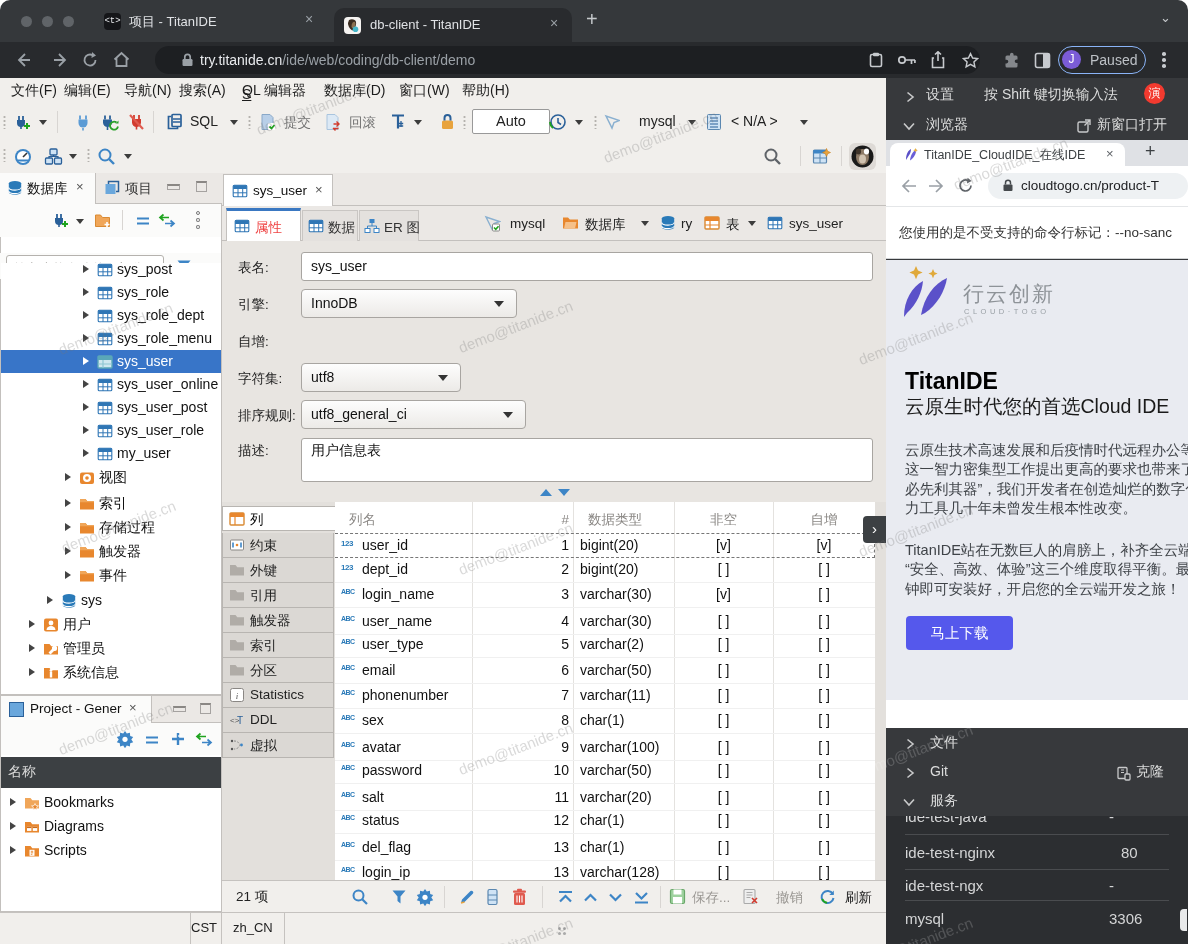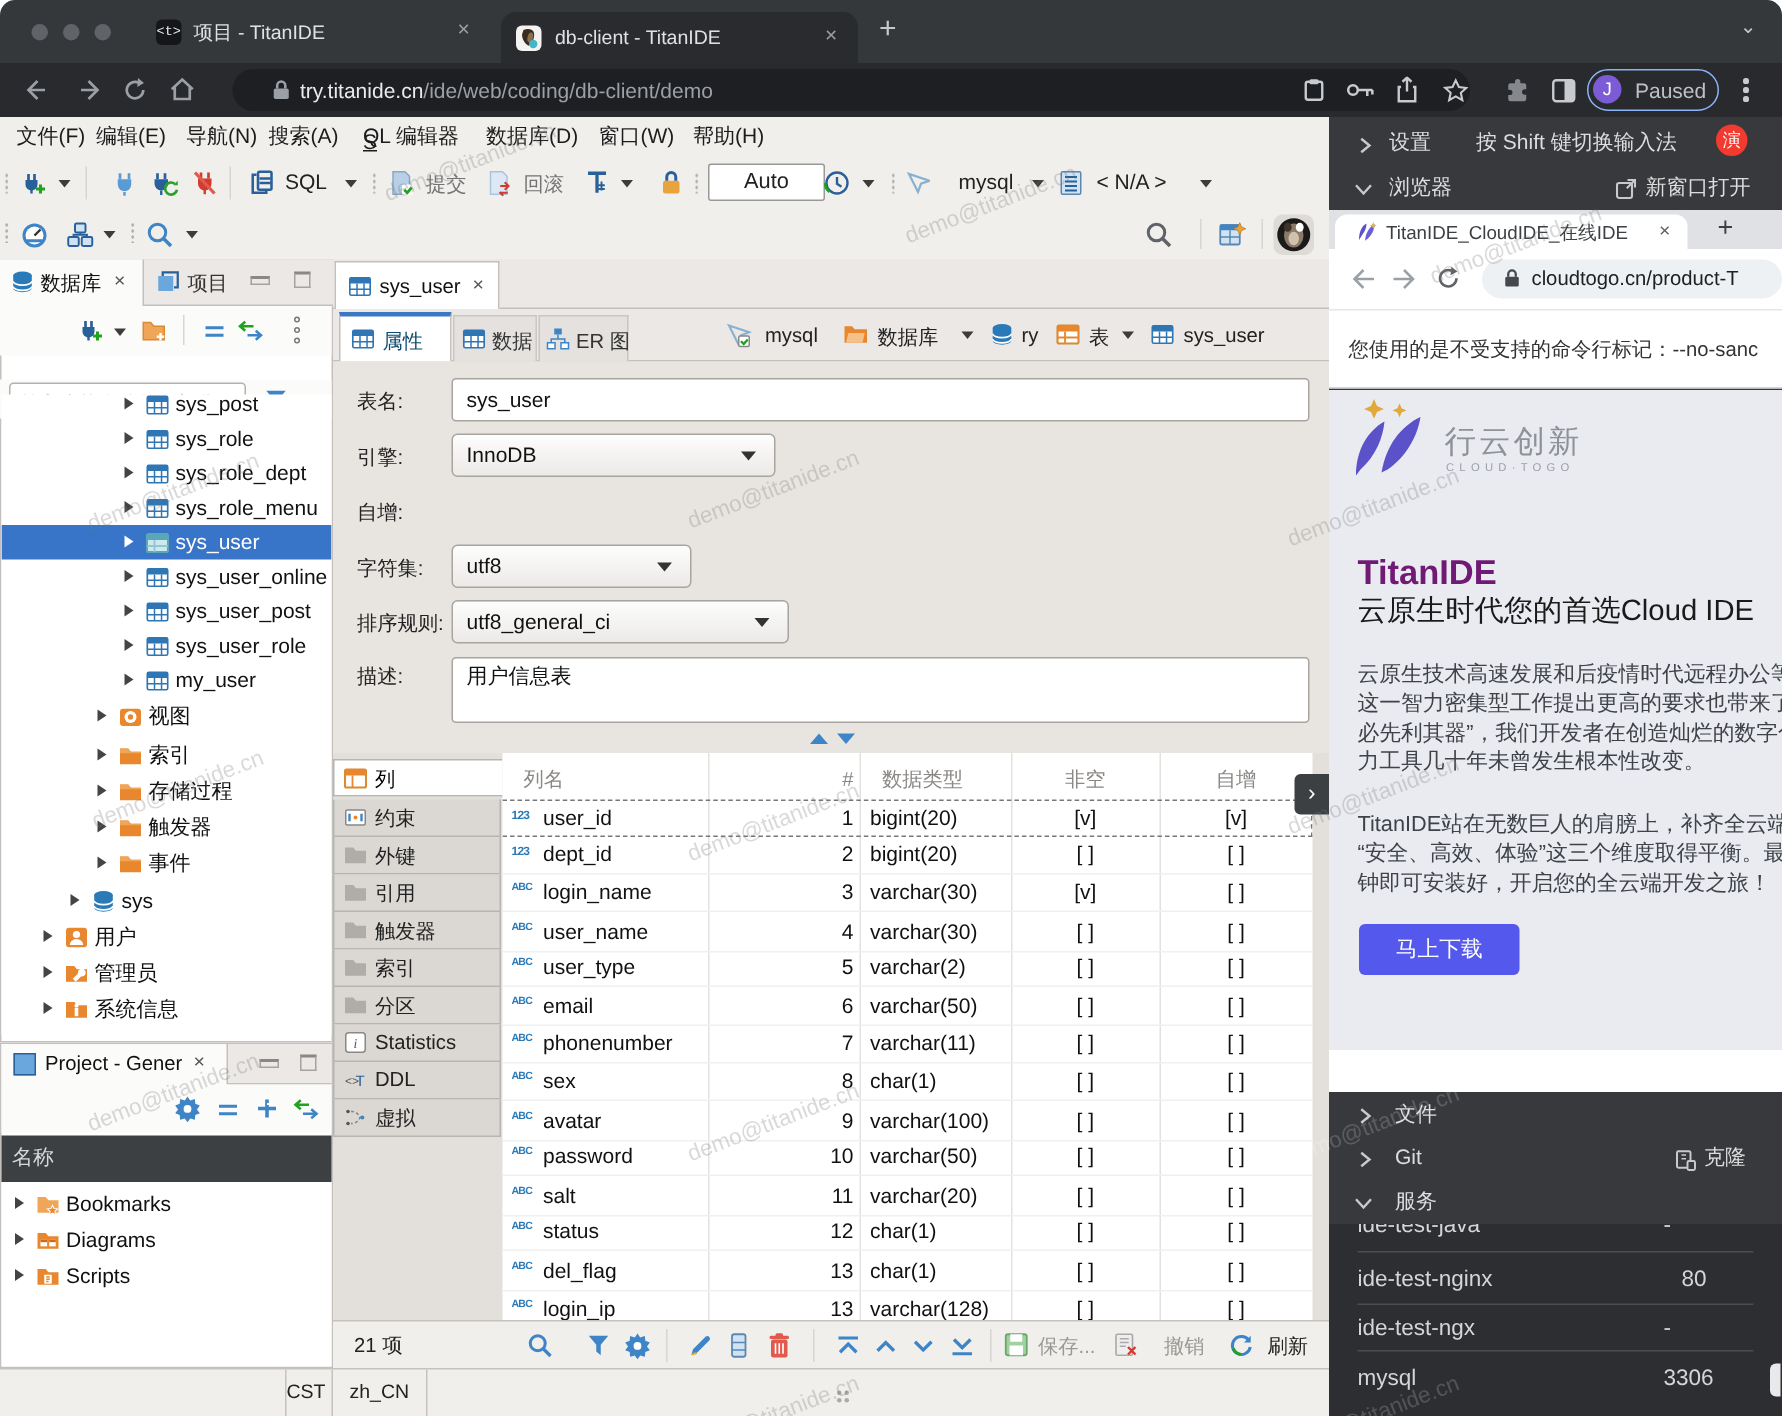--- a/index.html
+++ b/index.html
@@ -597,21 +597,21 @@
         <span class="abs" style="left:29px;top:8px;font-size:13.5px;color:#111;">sys_user</span>
         <span class="abs" style="left:91px;top:7px;font-size:13px;color:#555;">×</span>
       </div>
     </div>
 
     <div class="abs" style="left:0;top:33px;width:664px;height:35px;background:#ebe8e5;border-bottom:1px solid #c3c0bd;">
       <div class="abs" style="left:4px;top:2px;width:75px;height:33px;background:#fff;border:1px solid #c3c0bd;border-bottom:none;border-top:3px solid #3a78c2;">
         <svg class="abs" style="left:7px;top:7px" width="16" height="16">
             <use href="#i-tbl"></use>
           </svg>
-        <span class="abs" style="left:28px;top:8px;font-size:13.5px;color:#0c4a6e;">属性</span>
+        <span class="abs" style="left:28px;top:8px;font-size:13.5px;color:#ef4444;">属性</span>
       </div>
       <div class="abs" style="left:80px;top:4px;width:56px;height:31px;border:1px solid #c9c6c3;border-bottom:none;background:#e4e1de;">
         <svg class="abs" style="left:5px;top:7px" width="16" height="16">
             <use href="#i-tbl"></use>
           </svg>
         <span class="abs" style="left:25px;top:8px;font-size:13.5px;color:#333;">数据</span>
       </div>
       <div class="abs" style="left:137px;top:4px;width:60px;height:31px;border:1px solid #c9c6c3;border-bottom:none;background:#e4e1de;">
         <svg class="abs" style="left:4px;top:7px" width="16" height="16" viewBox="0 0 16 16">
             <rect x="5.5" y="1" width="5" height="4" fill="#3d85c6"></rect>
@@ -1005,21 +1005,21 @@
 
     <div class="abs" style="left:0;top:182px;width:302px;height:440px;background:#e9ebf1;overflow:hidden;">
       <svg class="abs" style="left:16px;top:6px" width="50" height="52" viewBox="0 0 50 52">
 <path d="M2 51 C2 34 10 21 21 15 C20 26 15 38 5 47Z" fill="#5b51c9"></path>
 <path d="M19 49 C22 31 32 18 45 12 C43 25 35 39 23 47Z" fill="#5b51c9"></path>
 <path d="M14 0 l2 4.6 4.6 2 -4.6 2 -2 4.6 -2-4.6 -4.6-2 4.6-2Z" fill="#e0a93a"></path>
 <path d="M31 3 l1.4 3.2 3.2 1.4 -3.2 1.4 -1.4 3.2 -1.4-3.2 -3.2-1.4 3.2-1.4Z" fill="#e0a93a"></path>
 </svg>
       <span class="abs" style="left:77px;top:20px;font-size:21px;color:#8e9398;letter-spacing:2px;">行云创新</span>
       <span class="abs" style="left:78px;top:47px;font-size:7.5px;color:#9aa0a6;letter-spacing:3.5px;">CLOUD·TOGO</span>
-      <span class="abs" style="left:19px;top:108px;font-size:23px;font-weight:bold;color:#701a75;">TitanIDE</span>
+      <span class="abs" style="left:19px;top:108px;font-size:23px;font-weight:bold;color:#000000;">TitanIDE</span>
       <span class="abs" style="left:19px;top:133px;font-size:19.5px;color:#1a1a1a;white-space:nowrap;">云原生时代您的首选Cloud IDE</span>
       <div class="abs" style="left:19px;top:181px;width:300px;font-size:14.5px;color:#3f4348;line-height:19.3px;white-space:nowrap;">
         云原生技术高速发展和后疫情时代远程办公等多<br>
         这一智力密集型工作提出更高的要求也带来了新<br>
         必先利其器”，我们开发者在创造灿烂的数字化<br>
         力工具几十年未曾发生根本性改变。
       </div>
       <div class="abs" style="left:19px;top:281px;width:300px;font-size:14.5px;color:#3f4348;line-height:19.3px;white-space:nowrap;">
         TitanIDE站在无数巨人的肩膀上，补齐全云端开<br>
         “安全、高效、体验”这三个维度取得平衡。最快<br>

